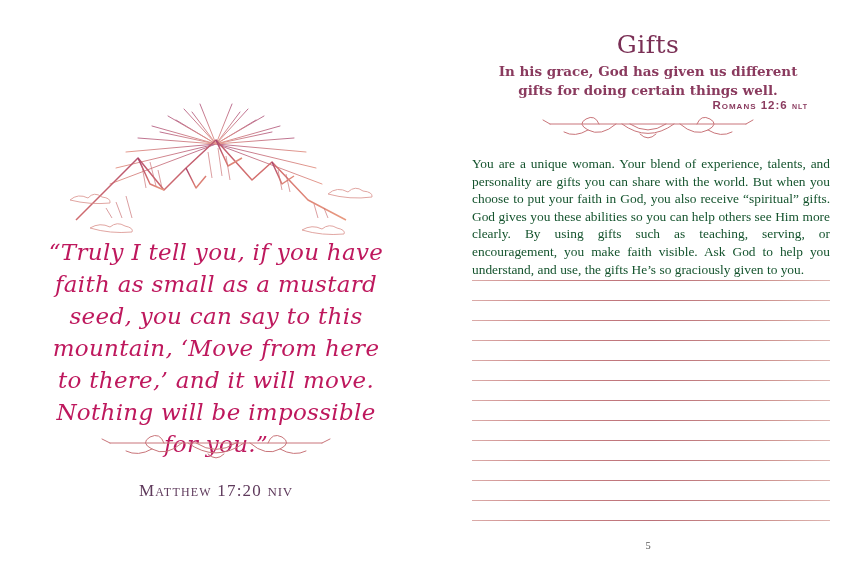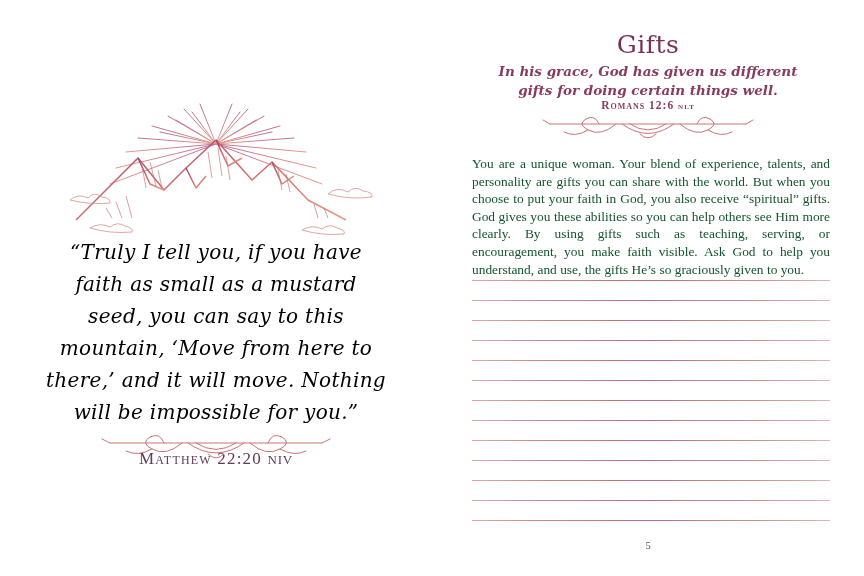--- a/index.html
+++ b/index.html
@@ -46,23 +46,23 @@
   .verse-block {
     position: absolute;
     top: 236px;
     left: 46px;
     width: 340px;
     text-align: center;
   }
   .verse-text {
     font-family: "DejaVu Serif", serif;
     font-style: italic;
-    font-size: 20px;
+    font-size: 23px;
     line-height: 32px;
-    color: #000000;
+    color: #be185d;
     letter-spacing: 0.3px;
   }
   .verse-ref {
     margin-top: 20px;
     font-family: "Liberation Serif", serif;
     font-variant: small-caps;
     font-size: 17px;
     letter-spacing: 1.2px;
     color: #5f3a5c;
   }
@@ -90,33 +90,32 @@
     color: #7a2f55;
     letter-spacing: 0.5px;
   }
   .epigraph {
     position: absolute;
     top: 62px;
     left: 56px;
     width: 320px;
     text-align: center;
     font-family: "DejaVu Serif", serif;
-    font-style: italic;
     font-weight: bold;
     font-size: 13.5px;
     line-height: 19px;
     color: #8a3a5e;
   }
   .epigraph-ref {
     position: absolute;
     top: 99px;
     left: 56px;
     width: 320px;
-    text-align: center;
-    font-family: Liberation Serif, serif;
+    text-align: right;
+    font-family: Liberation Sans, sans-serif;
     font-variant: small-caps;
     font-weight: bold;
     font-size: 11.5px;
     letter-spacing: 1px;
     color: #8a3a5e;
   }
   .epigraph-ref .ver {
     font-size: 10px;
   }
   .flourish-right {
@@ -224,21 +223,21 @@
           <path d="M282 98 q9 -8 20 -2 q7 -7 15 -1 q10 1 9 6 q-22 3 -44 -3 z"></path>
           <path d="M44 132 q10 -6 20 -1 q7 -6 15 -1 q9 2 7 6 q-22 2 -42 -4 z"></path>
           <path d="M256 134 q10 -6 20 -1 q7 -6 15 -1 q9 2 7 6 q-22 2 -42 -4 z"></path>
         </g>
       </svg>
     </div>
 
     <div class="verse-block">
       <div class="verse-text">“Truly I tell you, if you have faith as small as a mustard seed, you can say to this mountain, ‘Move from here to there,’ and it will move. Nothing will be impossible for you.”</div>
       <div class="verse-ref">
-        <span>Matthew 22:20</span>
+        <span>Matthew 17:20</span>
         <span class="ver">niv</span>
       </div>
     </div>
 
     <div class="flourish-left">
       <svg width="240" height="46" viewBox="0 0 240 46" xmlns="http://www.w3.org/2000/svg">
         <g fill="none" stroke="#c9757a" stroke-width="1" stroke-linecap="round">
           <line x1="14" y1="13" x2="226" y2="13"></line>
           <path d="M92 13 q28 20 56 0"></path>
           <path d="M100 13 q20 13 40 0"></path>

